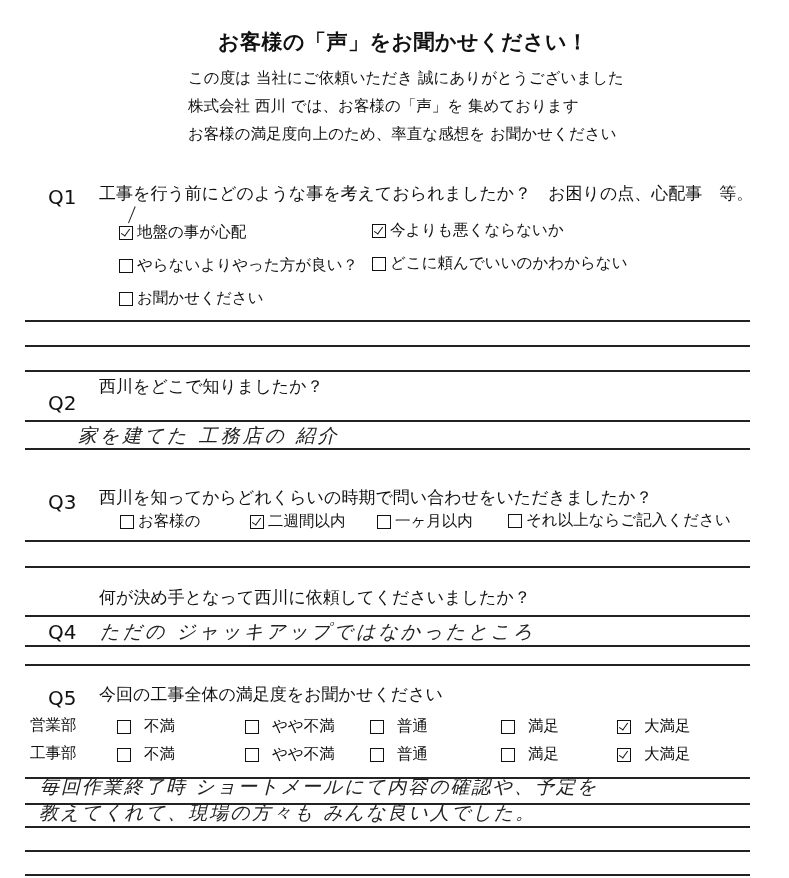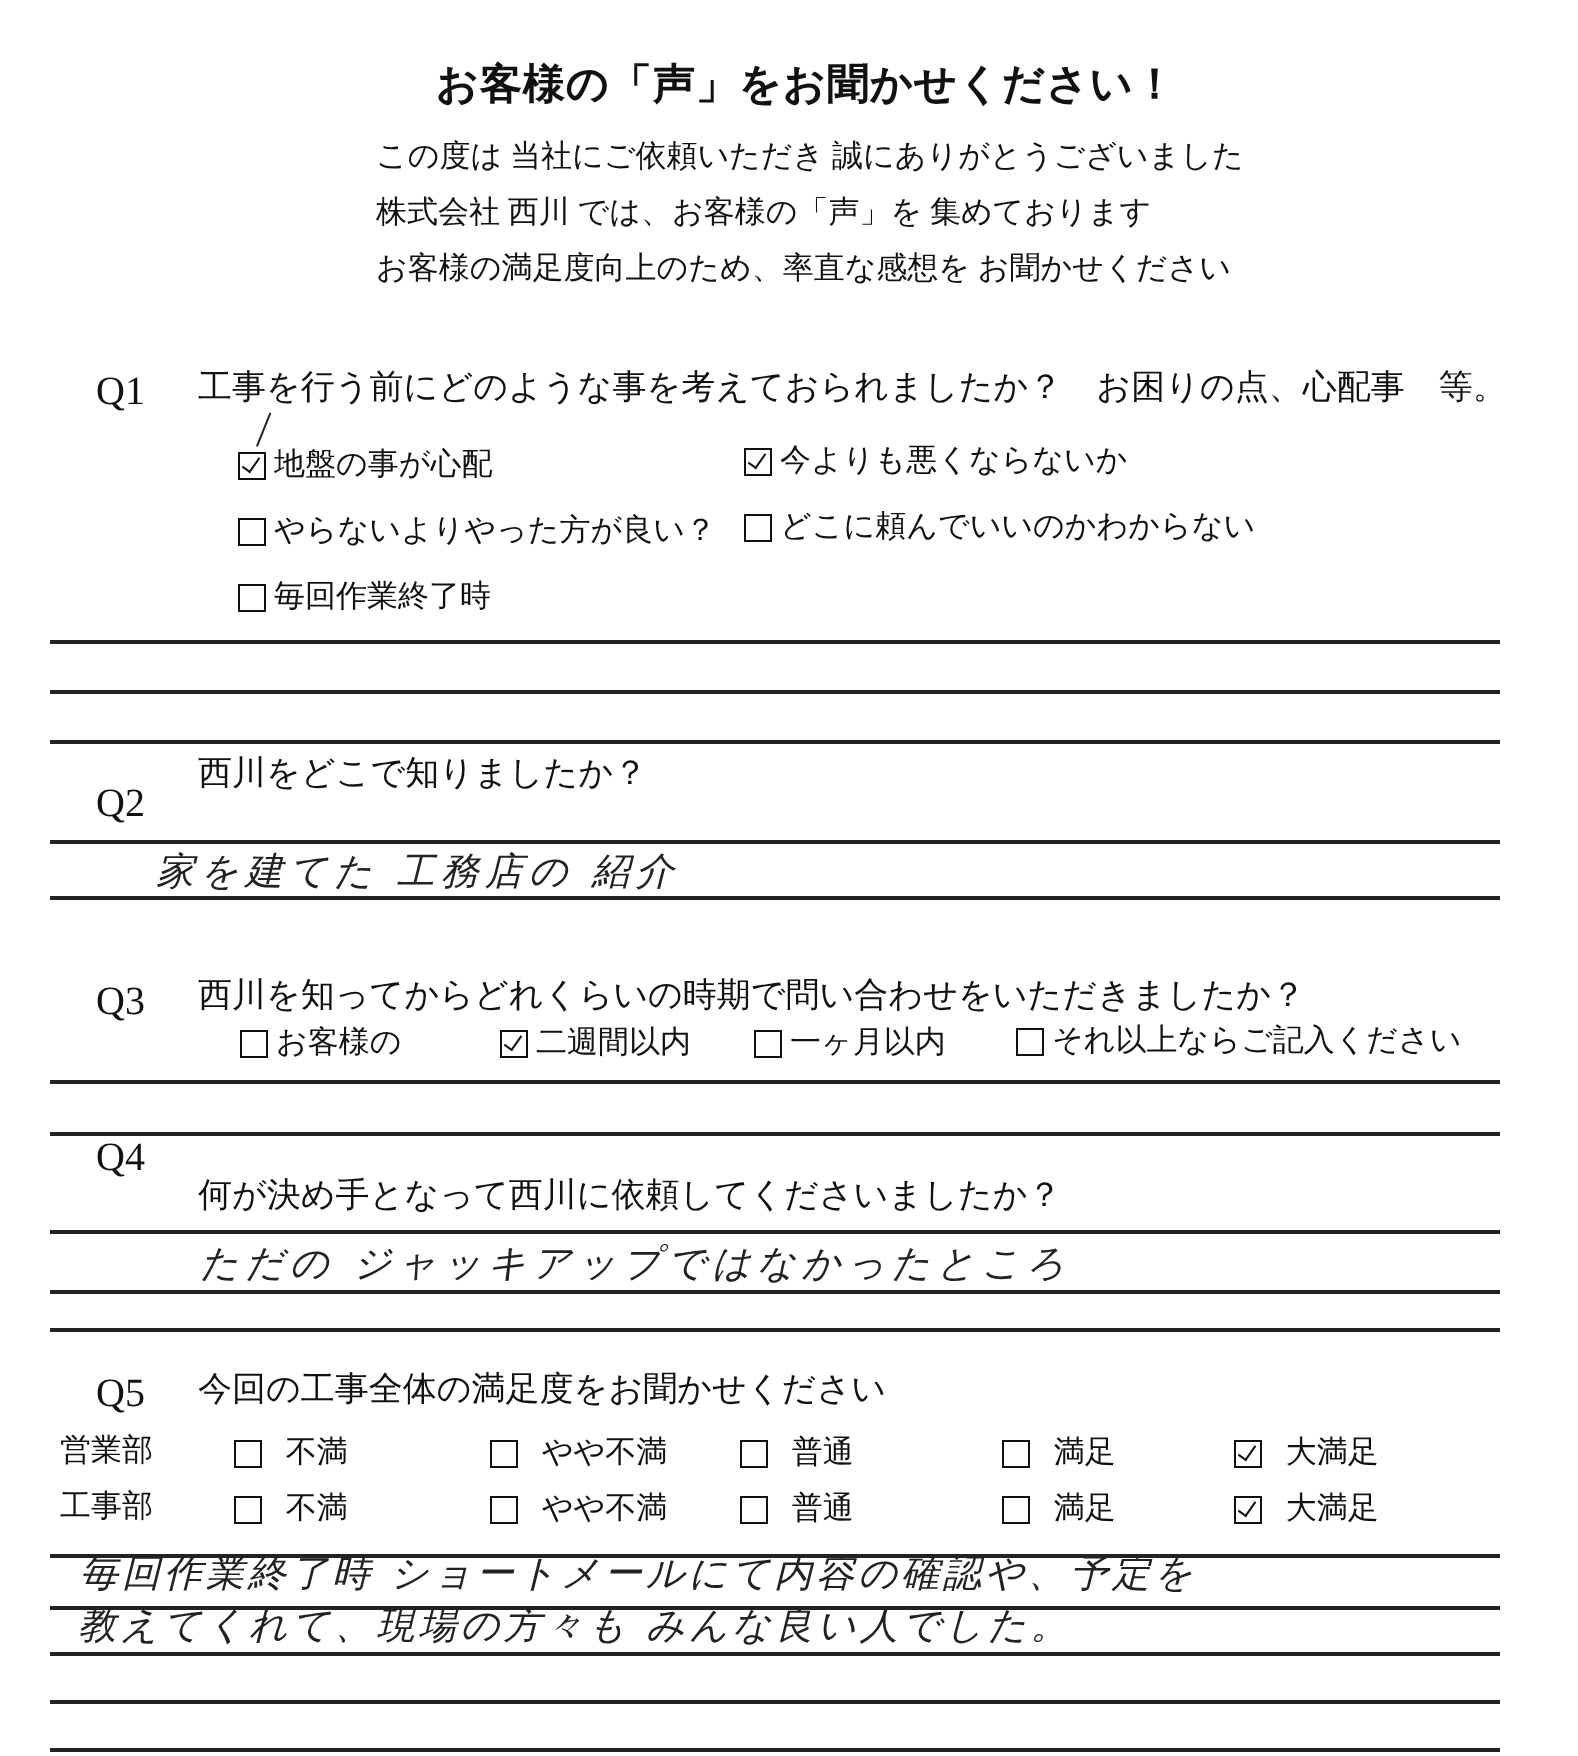--- a/index.html
+++ b/index.html
@@ -1,17 +1,17 @@
 <!DOCTYPE html>
 <html><head>
 <meta charset="utf-8">
 <style>
   html,body{margin:0;padding:0;background:#fff;}
   body{width:789px;height:878px;position:relative;overflow:hidden;font-family:"DejaVu Sans",sans-serif;color:#111;}
-  .abs{position:absolute;white-space:nowrap;font-family:Liberation Serif, serif;}
+  .abs{position:absolute;white-space:nowrap;}
   .title{left:218px;top:28px;font-size:21px;font-weight:bold;letter-spacing:0.5px;}
   .intro{font-size:15.5px;left:188px;}
   .qnum{font-size:20px;left:48px;}
   .qtext{font-size:17px;left:99px;}
   .opt{font-size:15.5px;display:flex;align-items:center;gap:4px;}
   .box{display:inline-block;width:14px;height:14px;border:1.6px solid #111;position:relative;box-sizing:border-box;background:#fff;}
   .box.checked::after{content:"";position:absolute;left:3px;top:0px;width:4px;height:8px;border-right:1.6px solid #111;border-bottom:1.6px solid #111;transform:rotate(35deg);}
   .rule{position:absolute;left:25px;width:725px;height:1.5px;background:#222;}
   .hand{font-family:"DejaVu Serif",serif;font-style:italic;font-size:19px;color:#222;letter-spacing:3px;}
   .dept{font-size:15.5px;left:30px;}
@@ -39,21 +39,21 @@
 <div class="abs opt" style="left:119px;top:255px">
   <span class="box"></span>
   <span>やらないよりやった方が良い？</span>
 </div>
 <div class="abs opt" style="left:372px;top:253px">
   <span class="box"></span>
   <span>どこに頼んでいいのかわからない</span>
 </div>
 <div class="abs opt" style="left:119px;top:288px">
   <span class="box"></span>
-  <span>毎回作業終了時</span>
+  <span>お聞かせください</span>
 </div>
 <div class="rule" style="top:320px"></div>
 <div class="rule" style="top:345px"></div>
 <div class="rule" style="top:370px"></div>
 
 <div class="abs qnum" style="top:391px">Q2</div>
 <div class="abs qtext" style="top:375px">西川をどこで知りましたか？</div>
 <div class="rule" style="top:420px"></div>
 <div class="abs hand" style="left:78px;top:423px">家を建てた 工務店の 紹介</div>
 <div class="rule" style="top:448px"></div>
@@ -72,21 +72,21 @@
   <span class="box"></span>
   <span>一ヶ月以内</span>
 </div>
 <div class="abs opt" style="left:508px;top:510px">
   <span class="box"></span>
   <span>それ以上ならご記入ください</span>
 </div>
 <div class="rule" style="top:540px"></div>
 <div class="rule" style="top:566px"></div>
 
-<div class="abs qnum" style="top:568px">Q4</div>
+<div class="abs qnum" style="top:620px">Q4</div>
 <div class="abs qtext" style="top:586px">何が決め手となって西川に依頼してくださいましたか？</div>
 <div class="rule" style="top:615px"></div>
 <div class="abs hand" style="left:100px;top:619px">ただの ジャッキアップではなかったところ</div>
 <div class="rule" style="top:645px"></div>
 <div class="rule" style="top:664px"></div>
 
 <div class="abs qnum" style="top:686px">Q5</div>
 <div class="abs qtext" style="top:683px">今回の工事全体の満足度をお聞かせください</div>
 
 <div class="abs dept" style="top:715px">営業部</div>

